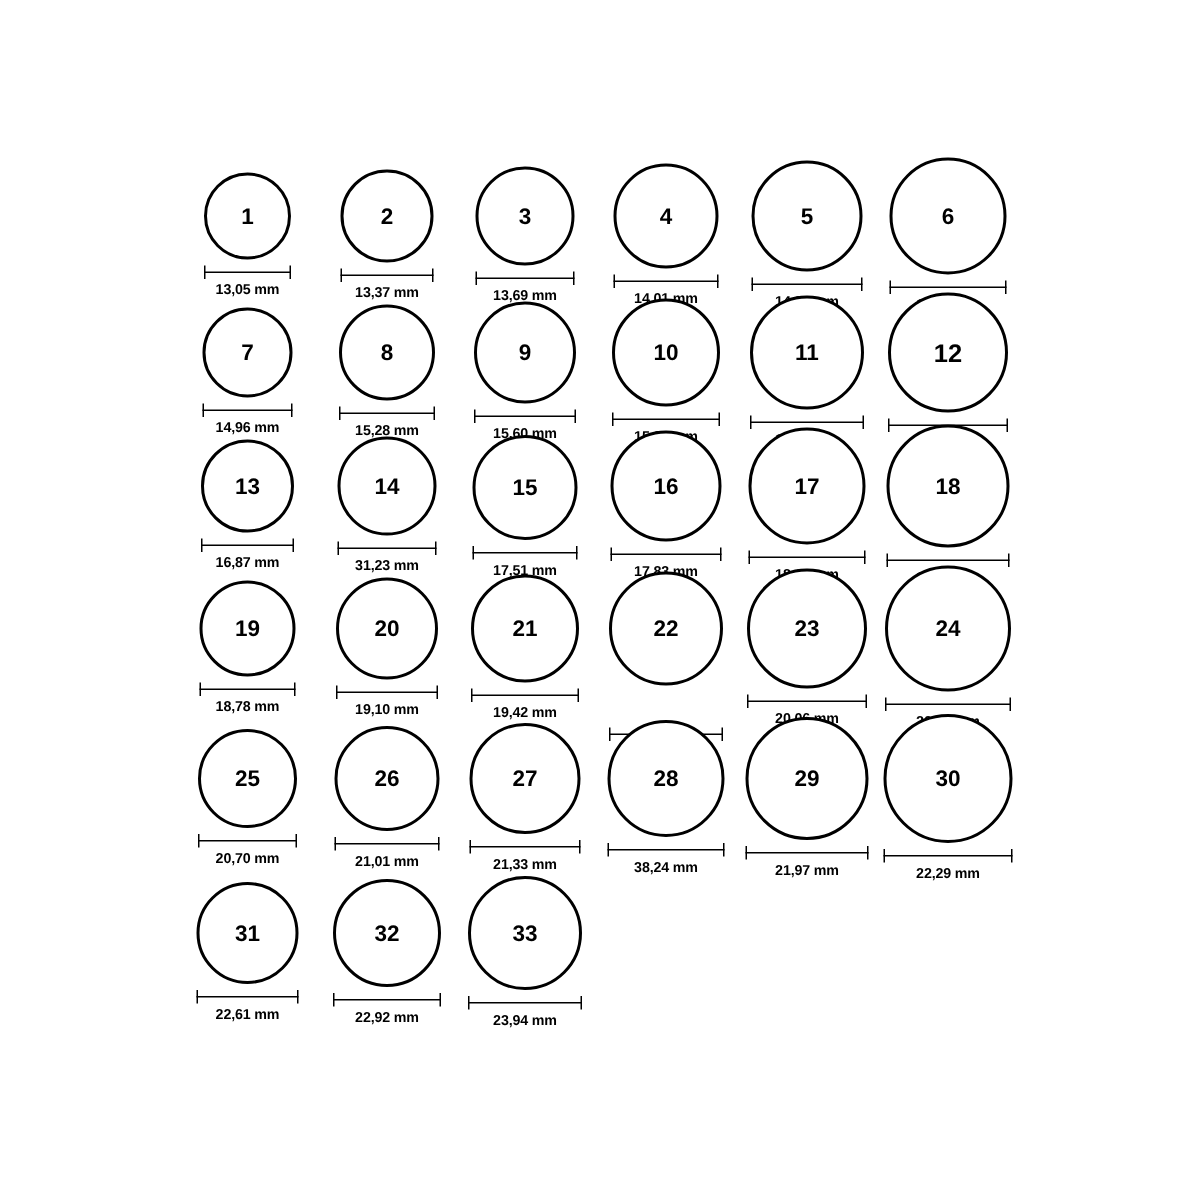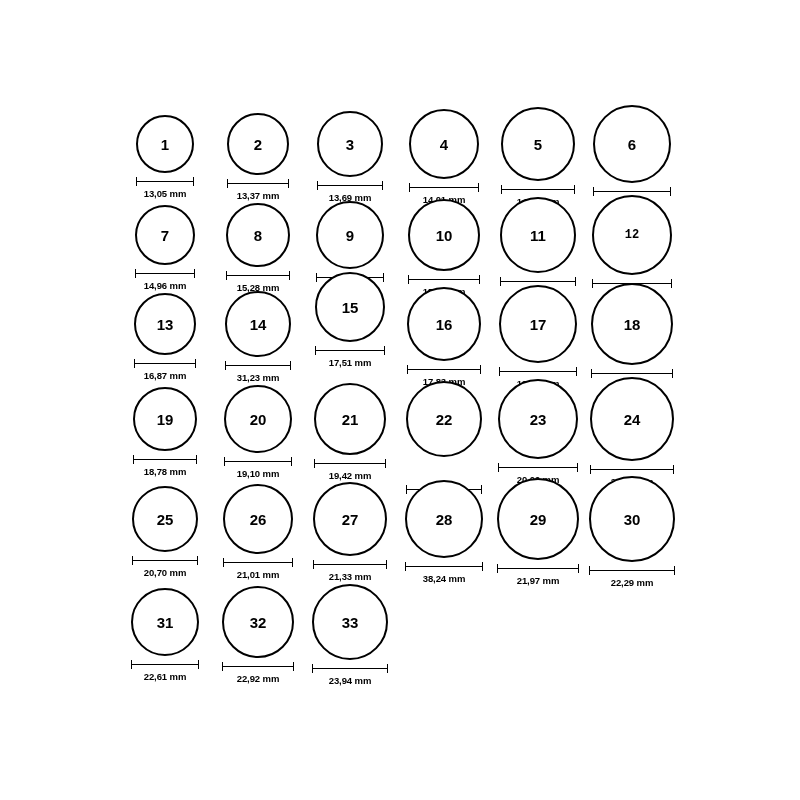--- a/index.html
+++ b/index.html
@@ -190,21 +190,21 @@
       </div>
       <div class="ring-measure" style="width: 76px;">
         <div class="bar"></div>
         <div class="tick left"></div>
         <div class="tick right"></div>
       </div>
       <div class="ring-label">16,24 mm</div>
     </div>
     <div class="ring-cell" style="left: 592px; top: 195px; width: 80px;">
       <div class="ring-circle" style="width: 80px; height: 80px;">
-        <span class="ring-number" style="font-size: 12px; font-family: Liberation Mono, monospace;">12</span>
+        <span class="ring-number" style="font-size: 17px;">12</span>
       </div>
       <div class="ring-measure" style="width: 80px;">
         <div class="bar"></div>
         <div class="tick left"></div>
         <div class="tick right"></div>
       </div>
       <div class="ring-label">16,56 mm</div>
     </div>
     <div class="ring-cell" style="left: 134px; top: 293px; width: 62px;">
       <div class="ring-circle" style="width: 62px; height: 62px;">
@@ -221,21 +221,21 @@
       <div class="ring-circle" style="width: 66px; height: 66px;">
         <span class="ring-number" style="font-size: 15px;">14</span>
       </div>
       <div class="ring-measure" style="width: 66px;">
         <div class="bar"></div>
         <div class="tick left"></div>
         <div class="tick right"></div>
       </div>
       <div class="ring-label">31,23 mm</div>
     </div>
-    <div class="ring-cell" style="left: 315px; top: 272px; width: 70px;">
+    <div class="ring-cell" style="left: 315px; top: 290px; width: 70px;">
       <div class="ring-circle" style="width: 70px; height: 70px;">
         <span class="ring-number" style="font-size: 15px;">15</span>
       </div>
       <div class="ring-measure" style="width: 70px;">
         <div class="bar"></div>
         <div class="tick left"></div>
         <div class="tick right"></div>
       </div>
       <div class="ring-label">17,51 mm</div>
     </div>

